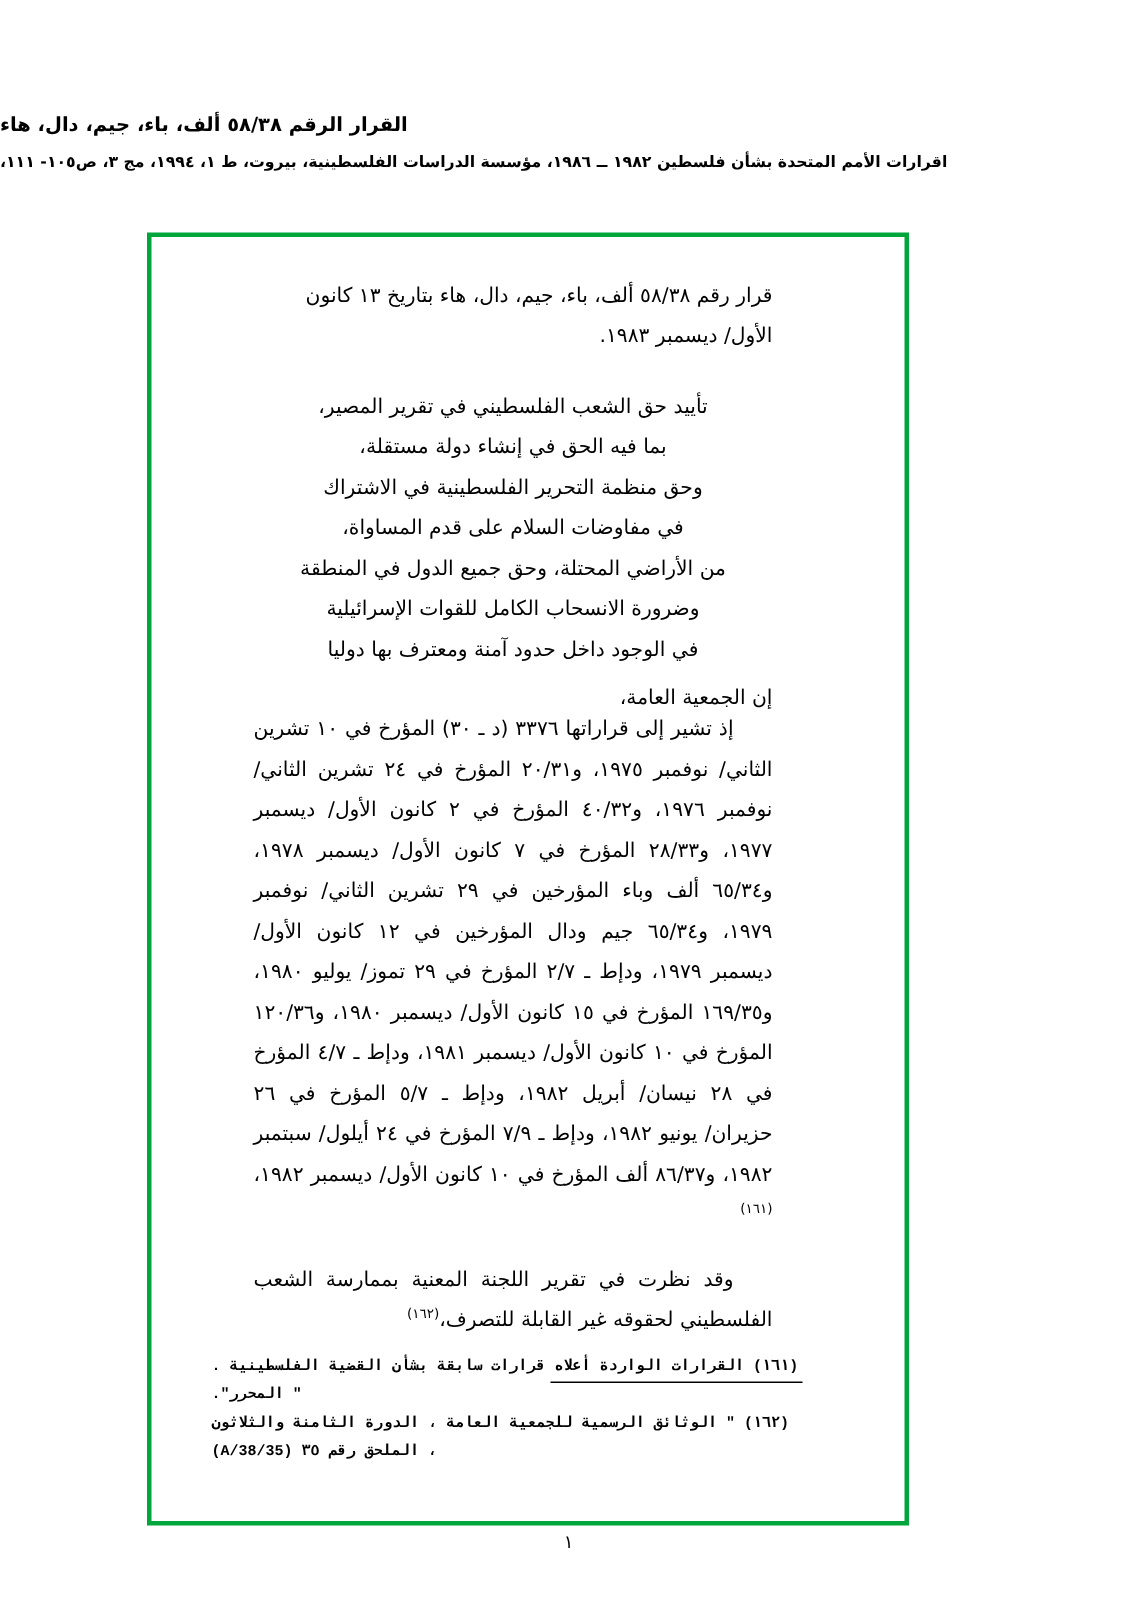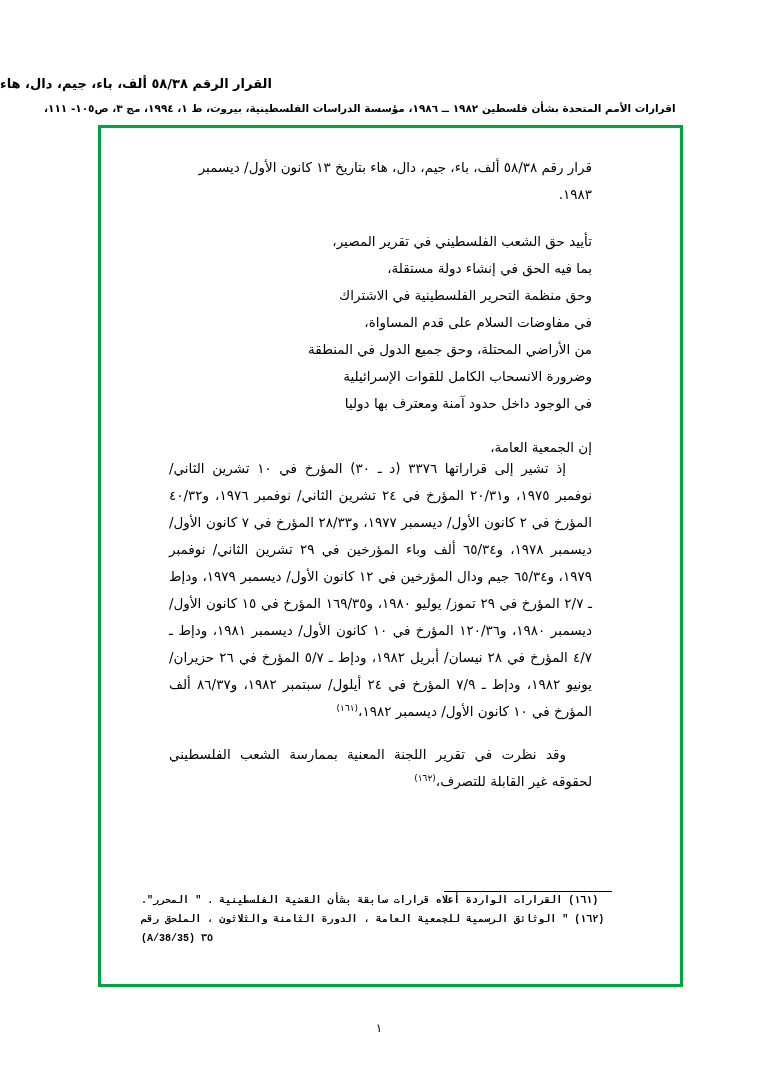--- a/index.html
+++ b/index.html
@@ -30,29 +30,28 @@
     font-size: 13px;
     font-weight: bold;
     line-height: 1.5;
     letter-spacing: 0px;
   }
   .doc-header .subtitle {
     font-size: 10.5px;
     font-weight: bold;
     line-height: 1.6;
     margin-top: 6px;
-    padding-left: 44px;
   }
 
   
   .frame {
     position: absolute;
-    top: 125px;
+    top: 155px;
     left: 98px;
-    width: 585px;
+    width: 508px;
     height: 862px;
     border: 3px solid #00a63c;
     box-sizing: border-box;
     background: #ffffff;
   }
 
   .frame-inner {
     position: absolute;
     top: 26px;
     right: 88px;
@@ -63,21 +62,22 @@
   
   .res-head {
     font-size: 13.5px;
     line-height: 2.0;
     text-align: right;
     margin-bottom: 20px;
   }
   .res-title {
     font-size: 13.5px;
     line-height: 2.0;
-    margin-bottom: 22px;
+    text-align: center;
+    margin-bottom: 10px;
   }
   .res-title div { white-space: nowrap; }
 
   .letter-label {
     font-size: 13.5px;
     text-align: center;
     margin-bottom: 16px;
   }
   .assembly {
     font-size: 13.5px;

